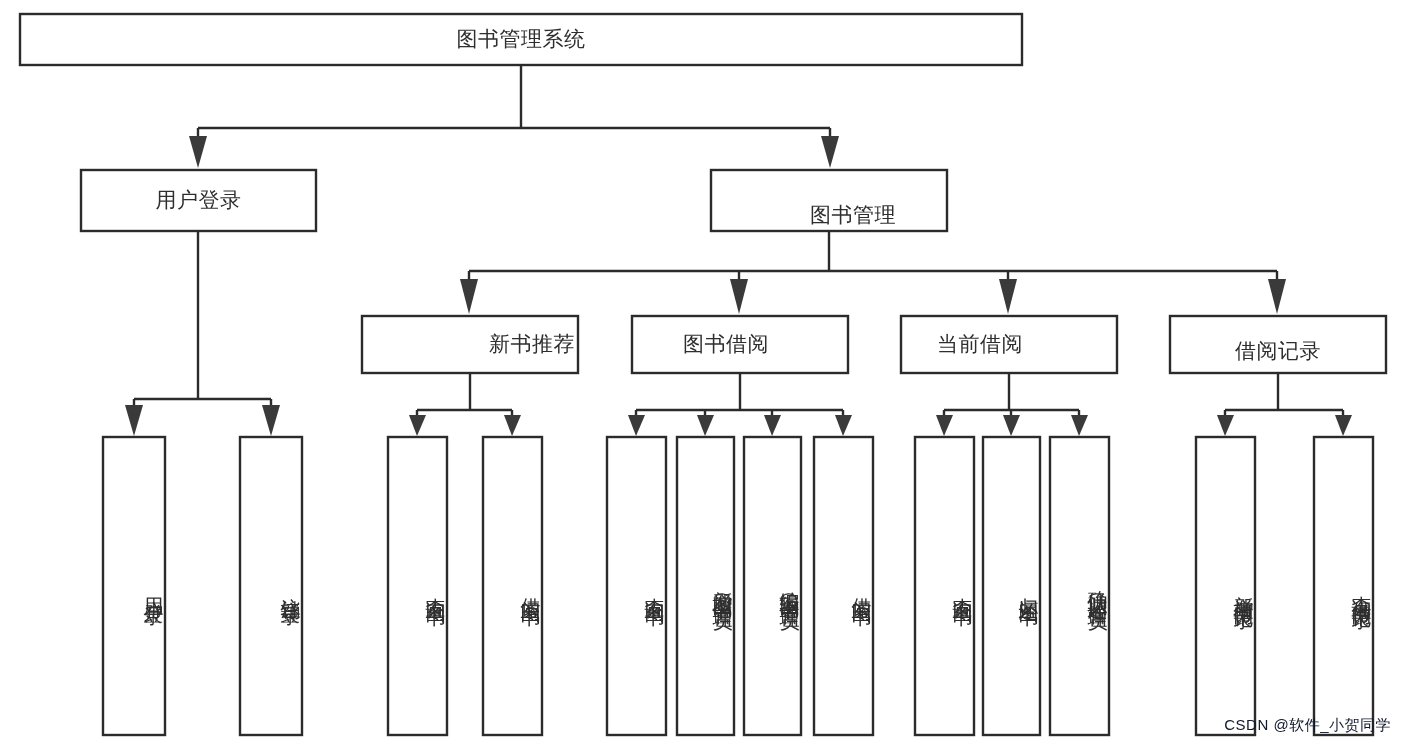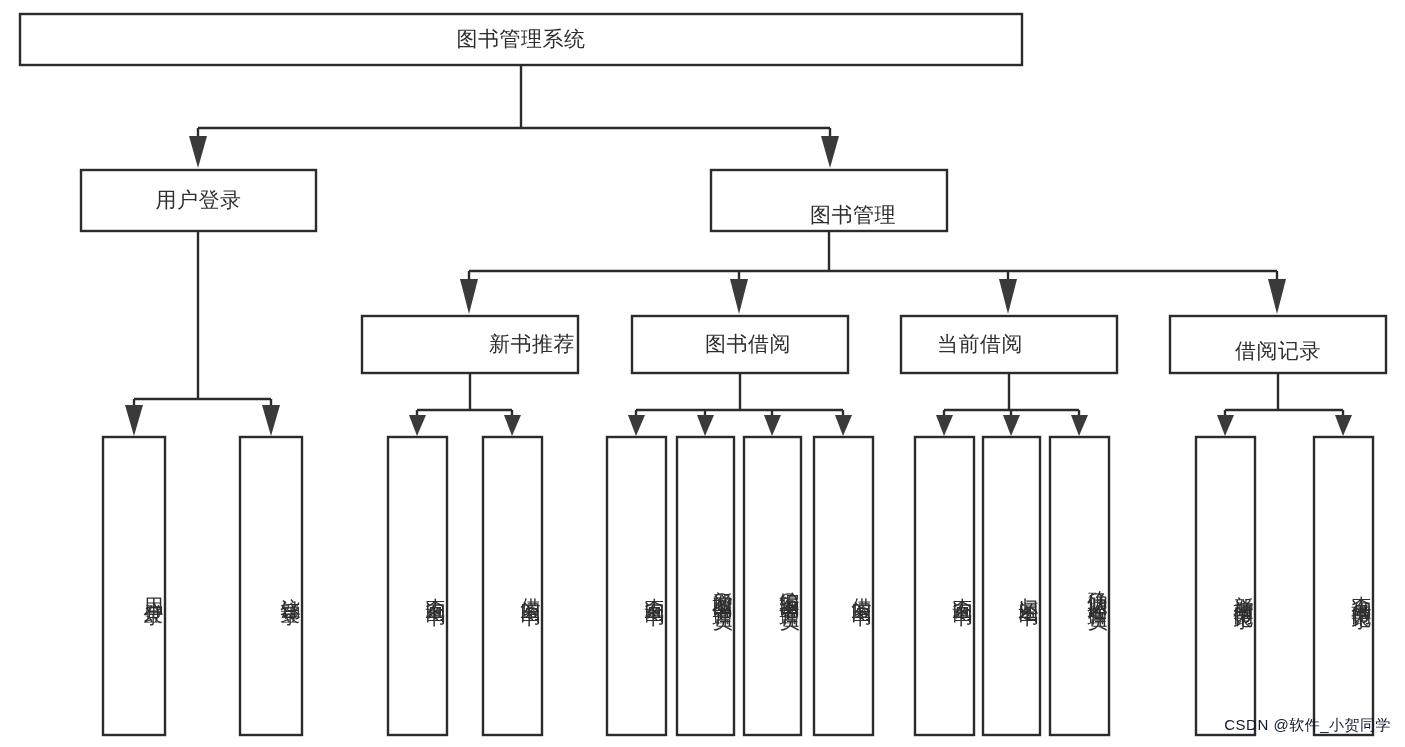--- a/index.html
+++ b/index.html
@@ -168,21 +168,21 @@
   </svg>
 
   <div class="node-label horizontal" style="left:20px; top:14px; width:1002px; height:51px;">图书管理系统</div>
 
   <div class="node-label horizontal" style="left:81px; top:170px; width:235px; height:61px;">用户登录</div>
 
   <div class="node-label horizontal" style="left:711px; top:170px; width:284px; height:61px;margin-top:15px;">图书管理</div>
 
   <div class="node-label horizontal" style="left:362px; top:316px; width:244px; height:57px;margin-left:48px;">新书推荐</div>
 
-  <div class="node-label horizontal" style="left:632px; top:316px; width:188px; height:57px;padding-left:22px;">图书借阅</div>
+  <div class="node-label horizontal" style="left:632px; top:316px; width:188px; height:57px;">图书借阅</div>
 
   <div class="node-label horizontal" style="left:872px; top:316px; width:216px; height:57px;">当前借阅</div>
 
   <div class="node-label horizontal" style="left:1170px; top:316px; width:216px; height:70px;">借阅记录</div>
 
   <div class="node-label vertical" style="left:103px; top:499px; width:62px; height:174px;">用户登录</div>
 
   <div class="node-label vertical" style="left:240px; top:499px; width:62px; height:174px;">注销登录</div>
 
   <div class="node-label vertical" style="left:388px; top:499px; width:59px; height:174px;">查询图书</div>

